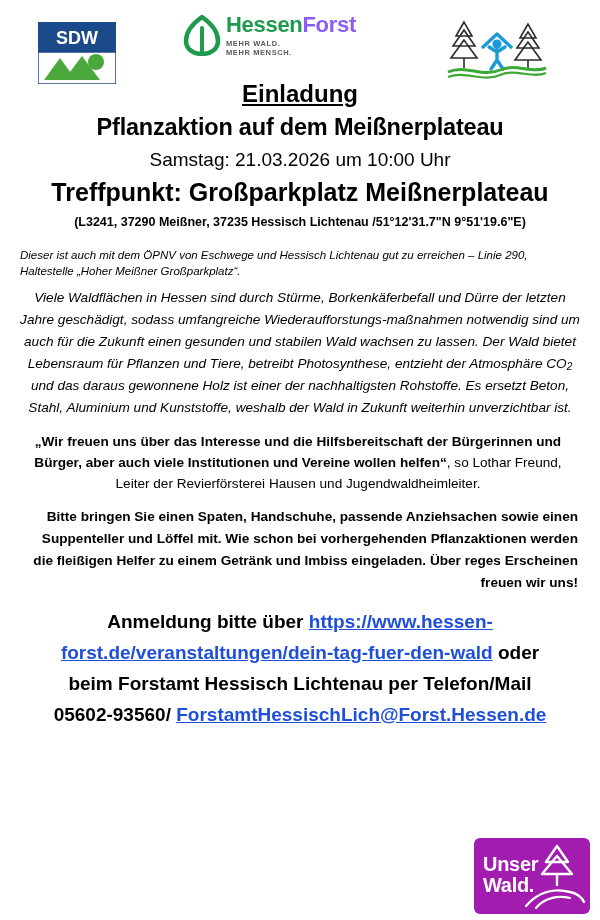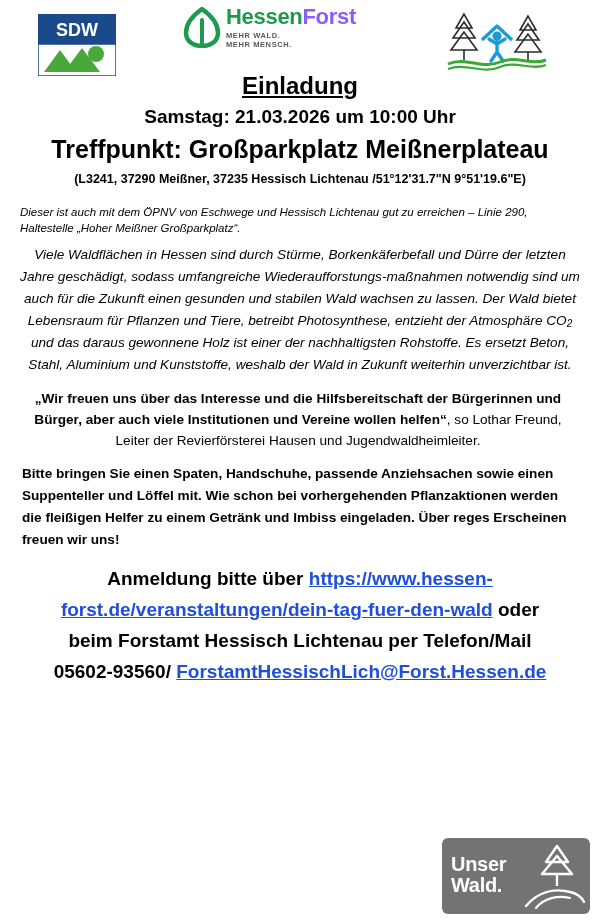--- a/index.html
+++ b/index.html
@@ -13,21 +13,21 @@
     font-family: "Liberation Sans", sans-serif;
     color: #000000;
     overflow: hidden;
     position: relative;
   }
   .page {
     position: relative;
     width: 600px;
     height: 920px;
     box-sizing: border-box;
-    padding: 0 14px;
+    padding: 8px 14px;
   }
 
   
   .header {
     position: relative;
     height: 70px;
   }
   .logo-sdw {
     position: absolute;
     left: 24px;
@@ -84,21 +84,21 @@
   .title-main {
     text-align: center;
     font-size: 23.5px;
     font-weight: bold;
     margin: 0 0 8px 0;
     letter-spacing: -0.2px;
   }
   .line-date {
     text-align: center;
     font-size: 19px;
-    font-weight: bold;
+    font-weight: normal;
     margin: 0 0 7px 0;
   }
   .line-meet {
     text-align: center;
     font-size: 25px;
     font-weight: bold;
     margin: 0 0 8px 0;
   }
   .line-coords {
     text-align: center;
@@ -133,21 +133,21 @@
     text-align: center;
     font-size: 13.6px;
     line-height: 1.55;
     margin: 0 4px 12px 0;
     padding: 0 2px;
   }
   .para-quote .b {
     font-weight: bold;
   }
   .para-bring {
-    text-align: left;
+    text-align: right;
     font-size: 13.6px;
     font-weight: bold;
     line-height: 1.6;
     margin: 0 0 14px 0;
     padding: 0 8px;
   }
   .para-anmeldung {
     text-align: center;
     font-size: 19px;
     font-weight: bold;
@@ -162,23 +162,23 @@
   .sub {
     font-size: 0.74em;
     vertical-align: -0.22em;
   }
 
   
   .logo-unserwald {
     position: absolute;
     right: 10px;
     bottom: 6px;
-    width: 148px;
+    width: 116px;
     height: 76px;
-    background: #737373;
+    background: #a21caf;
     border-radius: 6px;
     color: #ffffff;
     overflow: hidden;
   }
   .uw-text {
     position: absolute;
     left: 9px;
     top: 16px;
     font-size: 20px;
     font-weight: bold;
@@ -247,20 +247,21 @@
         <circle cx="55" cy="30" r="4.6" fill="#1b9ad6"></circle>
         <path d="M55 35 L55 46 M55 38 L47 33 M55 38 L63 33 M55 46 L49 55 M55 46 L61 55" stroke="#1b9ad6" stroke-width="3.4" stroke-linecap="round" fill="none"></path>
 
         <path d="M6 58 C24 50, 40 64, 58 56 C74 49, 90 60, 104 54" fill="none" stroke="#3aa935" stroke-width="3"></path>
         <path d="M6 63 C24 56, 40 69, 58 61 C74 54, 90 65, 104 59" fill="none" stroke="#3aa935" stroke-width="2.2"></path>
       </svg>
     </div>
   </div>
 
   <div class="title-einladung">Einladung</div>
+  <div class="title-main">Pflanzaktion auf dem Meißnerplateau</div>
   <div class="line-date">Samstag: 21.03.2026 um 10:00 Uhr</div>
   <div class="line-meet">Treffpunkt: Großparkplatz Meißnerplateau</div>
   <div class="line-coords">(L3241, 37290 Meißner, 37235 Hessisch Lichtenau /51°12'31.7"N 9°51'19.6"E)</div>
   <div class="line-oepnv">Dieser ist auch mit dem ÖPNV von Eschwege und Hessisch Lichtenau gut zu erreichen – Linie 290, Haltestelle „Hoher Meißner Großparkplatz“.</div>
 
 
   <div class="para-normal">
     <span>Viele Waldflächen in Hessen sind durch Stürme, Borkenkäferbefall und Dürre der letzten Jahre geschädigt, sodass umfangreiche Wiederaufforstungs-maßnahmen notwendig sind um auch für die Zukunft einen gesunden und stabilen Wald wachsen zu lassen. Der Wald bietet Lebensraum für Pflanzen und Tiere, betreibt Photosynthese, entzieht der Atmosphäre CO</span><span class="sub">2</span><span> und das daraus gewonnene Holz ist einer der nachhaltigsten Rohstoffe. Es ersetzt Beton, Stahl, Aluminium und Kunststoffe, weshalb der Wald in Zukunft weiterhin unverzichtbar ist.</span>
   </div>
 

